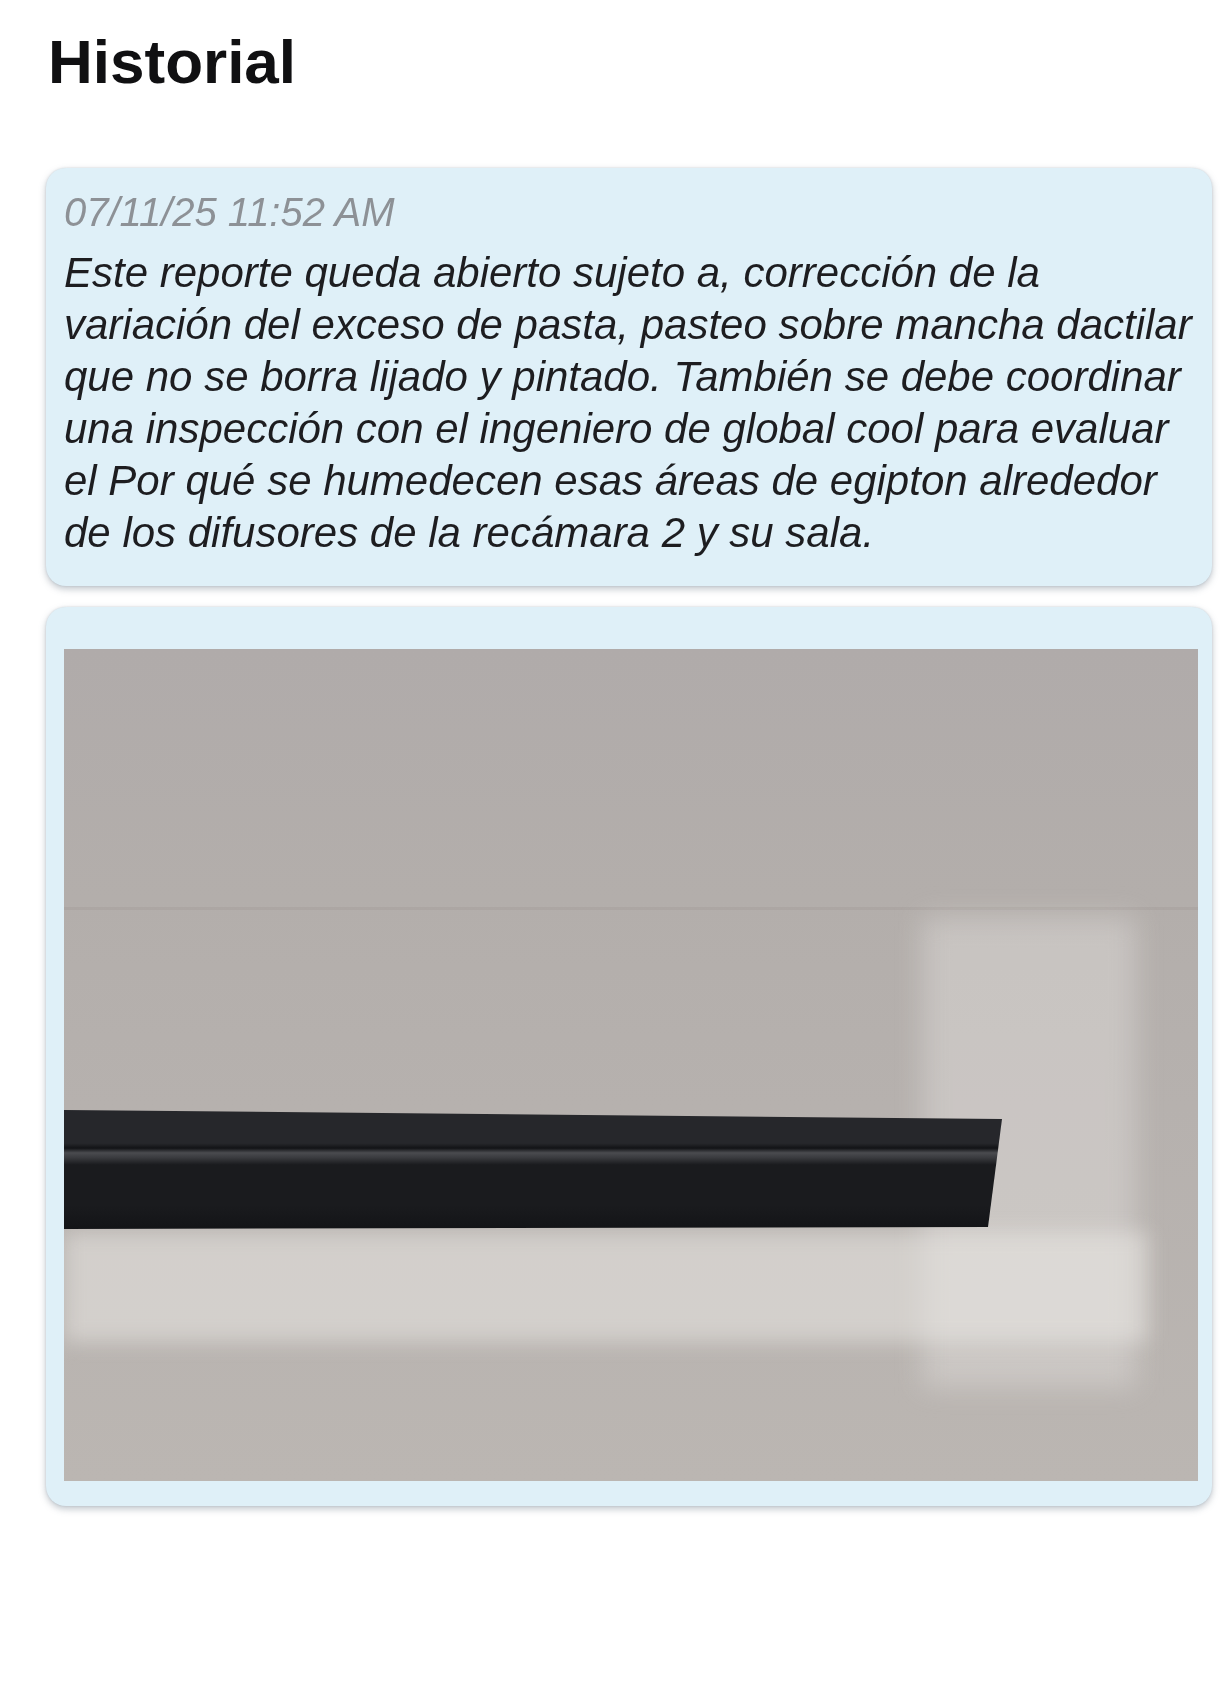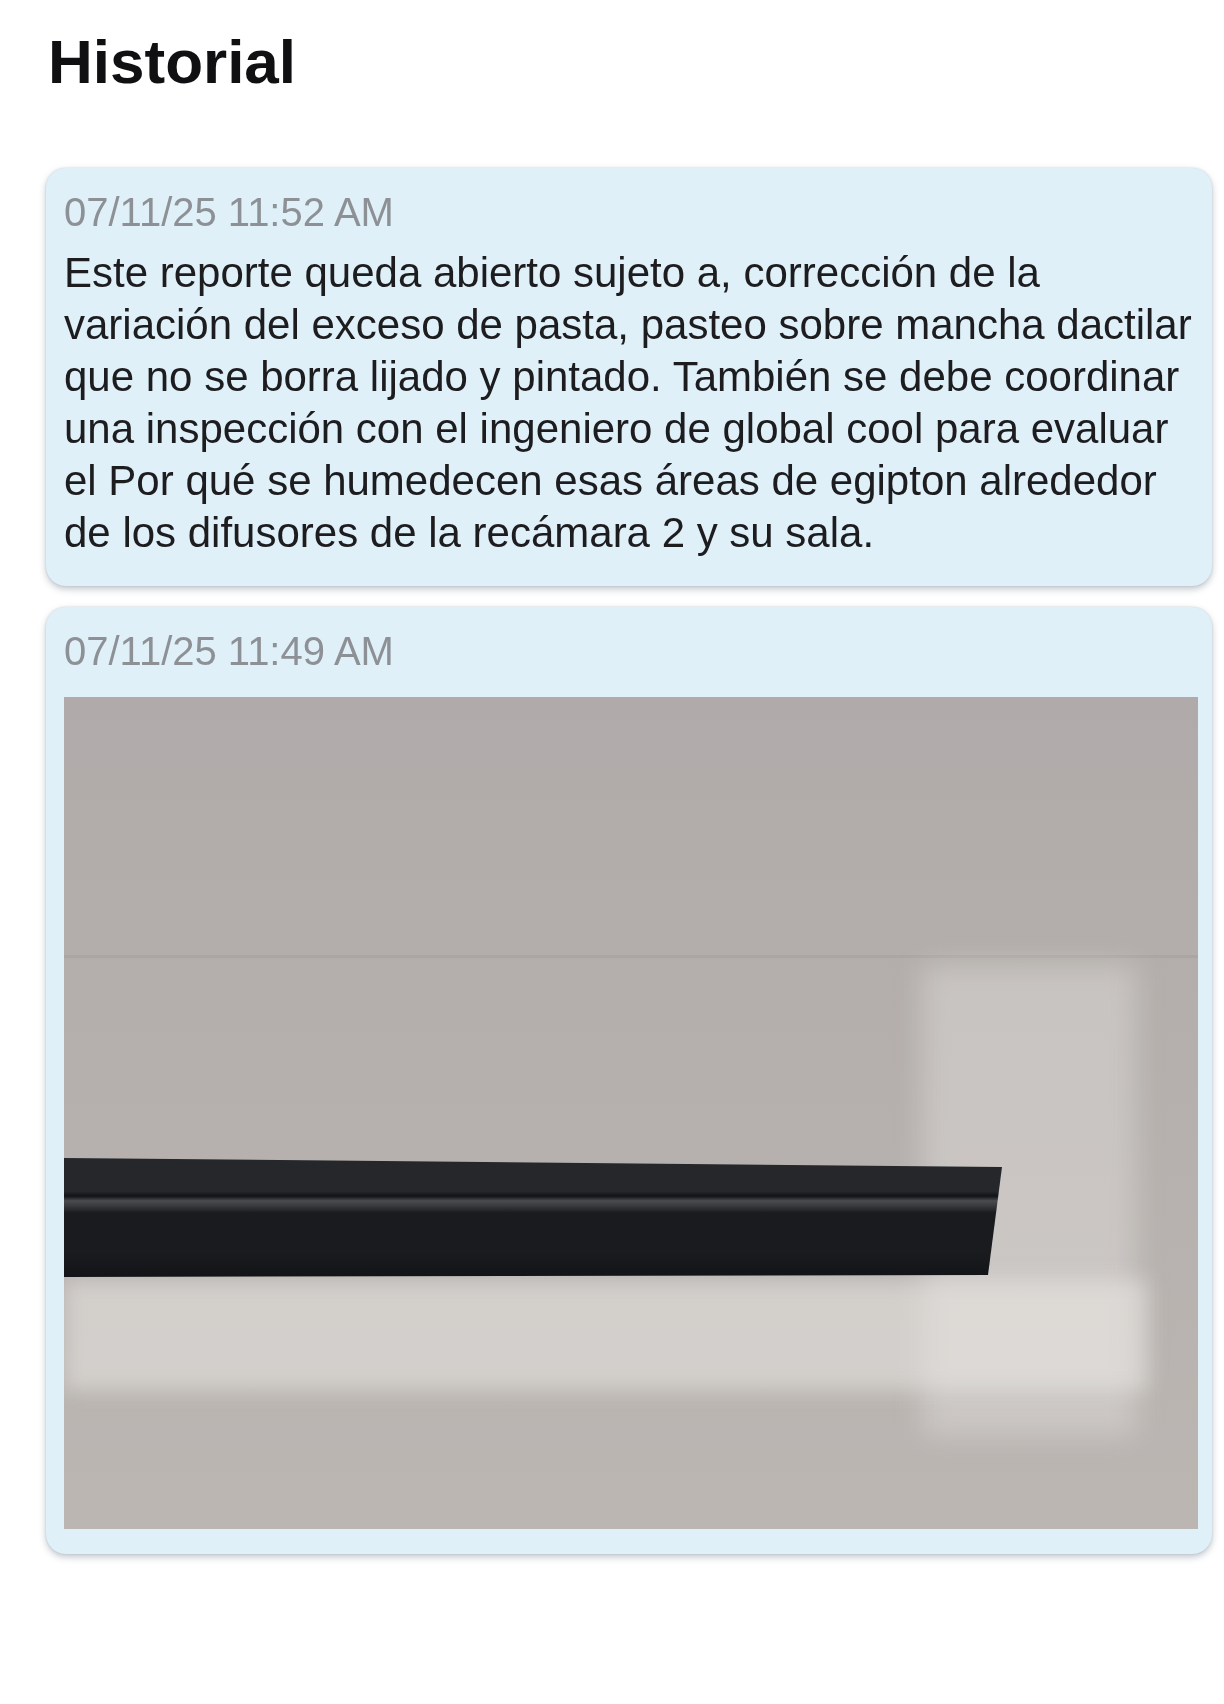--- a/index.html
+++ b/index.html
@@ -20,21 +20,21 @@
   }
   .card{
     box-sizing:border-box;
     margin-left:46px;
     width:1166px;
     background:#dff0f8;
     border-radius:20px;
     padding:20px 14px 27px 18px;
     box-shadow:0 3px 7px rgba(100,115,130,0.40), 0 0 2px rgba(100,115,130,0.25);
   }
-  .card-1{margin-top:68px;}
+  .card-1{margin-top:68px;font-style:italic;}
   .card-2{margin-top:21px;padding-bottom:25px;}
   .entry-timestamp{
     font-size:40px;
     line-height:48px;
     color:#8d9196;
   }
   .entry-text{
     font-size:42px;
     line-height:52px;
     color:#1d1d20;
@@ -78,21 +78,20 @@
 <div class="page">
 
   <h1 class="page-title">Historial</h1>
 
   <section class="card card-1">
     <div class="entry-timestamp">07/11/25 11:52 AM</div>
     <div class="entry-text">Este reporte queda abierto sujeto a, corrección de la variación del exceso de pasta, pasteo sobre mancha dactilar que no se borra lijado y pintado. También se debe coordinar una inspección con el ingeniero de global cool para evaluar el Por qué se humedecen esas áreas de egipton alrededor de los difusores de la recámara 2 y su sala.</div>
   </section>
 
   <section class="card card-2">
-    <div class="entry-timestamp">07/11/25 11:49 AM</div>
 
     <figure class="photo" style="margin:22px 0 0 0;">
       <div class="seam"></div>
       <div class="patch-right"></div>
       <div class="patch-below"></div>
       <div class="diffuser-bar"></div>
     </figure>
   </section>
 
 </div>

